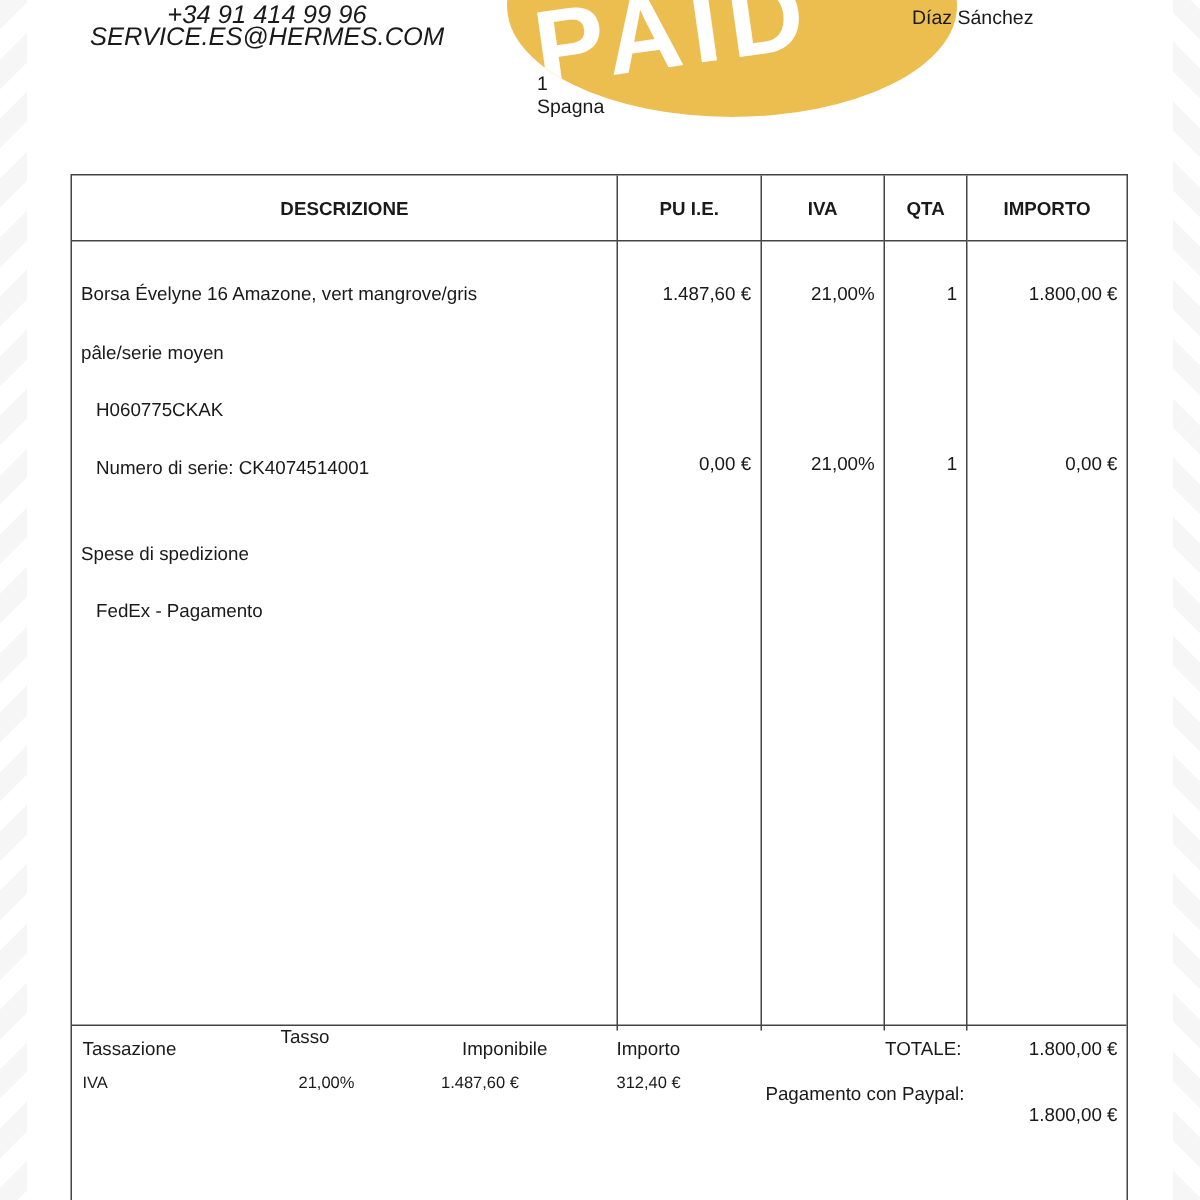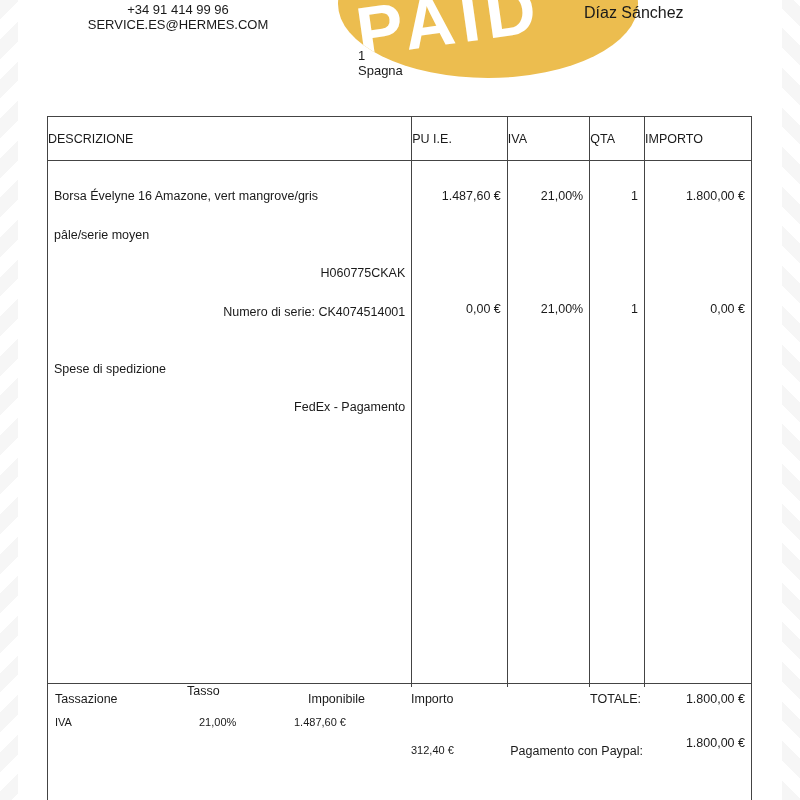--- a/index.html
+++ b/index.html
@@ -1,31 +1,31 @@
 <!DOCTYPE html>
 <html><head>
 <meta charset="utf-8">
 <style>
   html,body{margin:0;padding:0;}
   body{width:800px;height:800px;position:relative;overflow:hidden;background:#ffffff;font-family:"Liberation Sans",sans-serif;color:#1a1a1a;}
   .edge-left{position:absolute;left:0;top:0;width:18px;height:800px;background:repeating-linear-gradient(135deg,#f6f6f6 0 14px,#ffffff 14px 28px);}
   .edge-right{position:absolute;right:0;top:0;width:18px;height:800px;background:repeating-linear-gradient(45deg,#f6f6f6 0 14px,#ffffff 14px 28px);}
-  .contact{position:absolute;left:60px;top:2px;width:236px;text-align:center;font-size:13px;line-height:15px;}
-  .client{position:absolute;top:4px;left:584px;font-size:16px;}
+  .contact{position:absolute;left:60px;top:2px;width:236px;text-align:center;font-size:17px;line-height:15px;font-style:italic;}
+  .client{position:absolute;top:4px;left:608px;font-size:13px;}
   .addr{position:absolute;left:358px;top:48px;font-size:13px;line-height:15px;}
   .stamp{position:absolute;left:338px;top:-70px;width:300px;height:148px;border-radius:50%;background:#ecbd4f;overflow:hidden;}
   .stamp-text{position:absolute;left:18px;top:50px;font-size:70px;font-weight:bold;color:#ffffff;letter-spacing:6px;transform:rotate(-8deg);}
   .invoice{position:absolute;left:47px;top:116px;width:705px;height:700px;border:1.5px solid #444;box-sizing:border-box;}
   table.items{position:absolute;left:0;top:0;width:703px;border-collapse:collapse;font-size:12.5px;}
-  table.items th{height:43px;font-weight:normal;border-bottom:1.5px solid #444;border-right:1.5px solid #444;text-align:left;padding:0;}
+  table.items th{height:43px;font-weight:bold;border-bottom:1.5px solid #444;border-right:1.5px solid #444;text-align:center;padding:0;}
   table.items th:last-child, table.items td:last-child{border-right:none;}
   table.items td{border-right:1.5px solid #444;vertical-align:top;padding:6px 6px 0 6px;height:520px;}
   .c-desc{width:379px;} .c-pu{width:90px;} .c-iva{width:78px;} .c-qta{width:51px;} .c-imp{width:105px;}
   .line{height:18.5px;line-height:18.5px;white-space:nowrap;margin-top:20px;}
-  .ind{padding-left:10px;text-align:right;}
+  .ind{padding-left:10px;}
   .gap{height:18.5px;}
   .num{text-align:right;}
   .summary{position:absolute;left:0;top:566px;width:703px;border-top:1.5px solid #444;height:140px;font-size:12.5px;}
   .s{position:absolute;white-space:nowrap;}
   .small{font-size:11px;}
 </style>
 </head>
 <body>
 
 <div class="edge-left"></div>
@@ -107,20 +107,20 @@
 
   <div class="summary">
     <span class="s" style="left:7px;top:8px;">Tassazione</span>
     <span class="s" style="left:139px;top:0;">Tasso</span>
     <span class="s" style="left:239px;top:8px;margin-left:21px;">Imponibile</span>
     <span class="s" style="left:363px;top:8px;">Importo</span>
 
     <span class="s small" style="left:7px;top:32px;">IVA</span>
     <span class="s small" style="left:151px;top:32px;">21,00%</span>
     <span class="s small" style="left:246px;top:32px;">1.487,60 €</span>
-    <span class="s small" style="left:363px;top:32px;margin-top:28px;">312,40 €</span>
+    <span class="s small" style="left:363px;top:32px;">312,40 €</span>
 
     <span class="s" style="right:110px;top:8px;">TOTALE:</span>
     <span class="s" style="right:6px;top:8px;">1.800,00 €</span>
-    <span class="s" style="right:108px;top:60px;">Pagamento con Paypal:</span>
+    <span class="s" style="right:108px;top:38px;">Pagamento con Paypal:</span>
     <span class="s" style="right:6px;top:52px;">1.800,00 €</span>
   </div>
 </div>
 
 </body></html>

